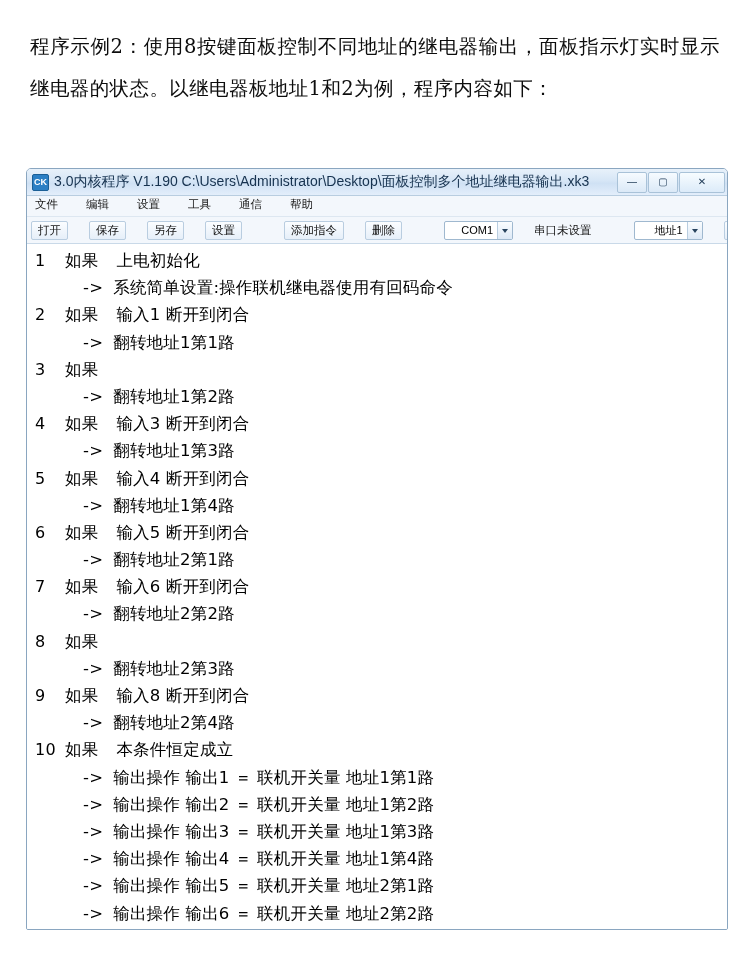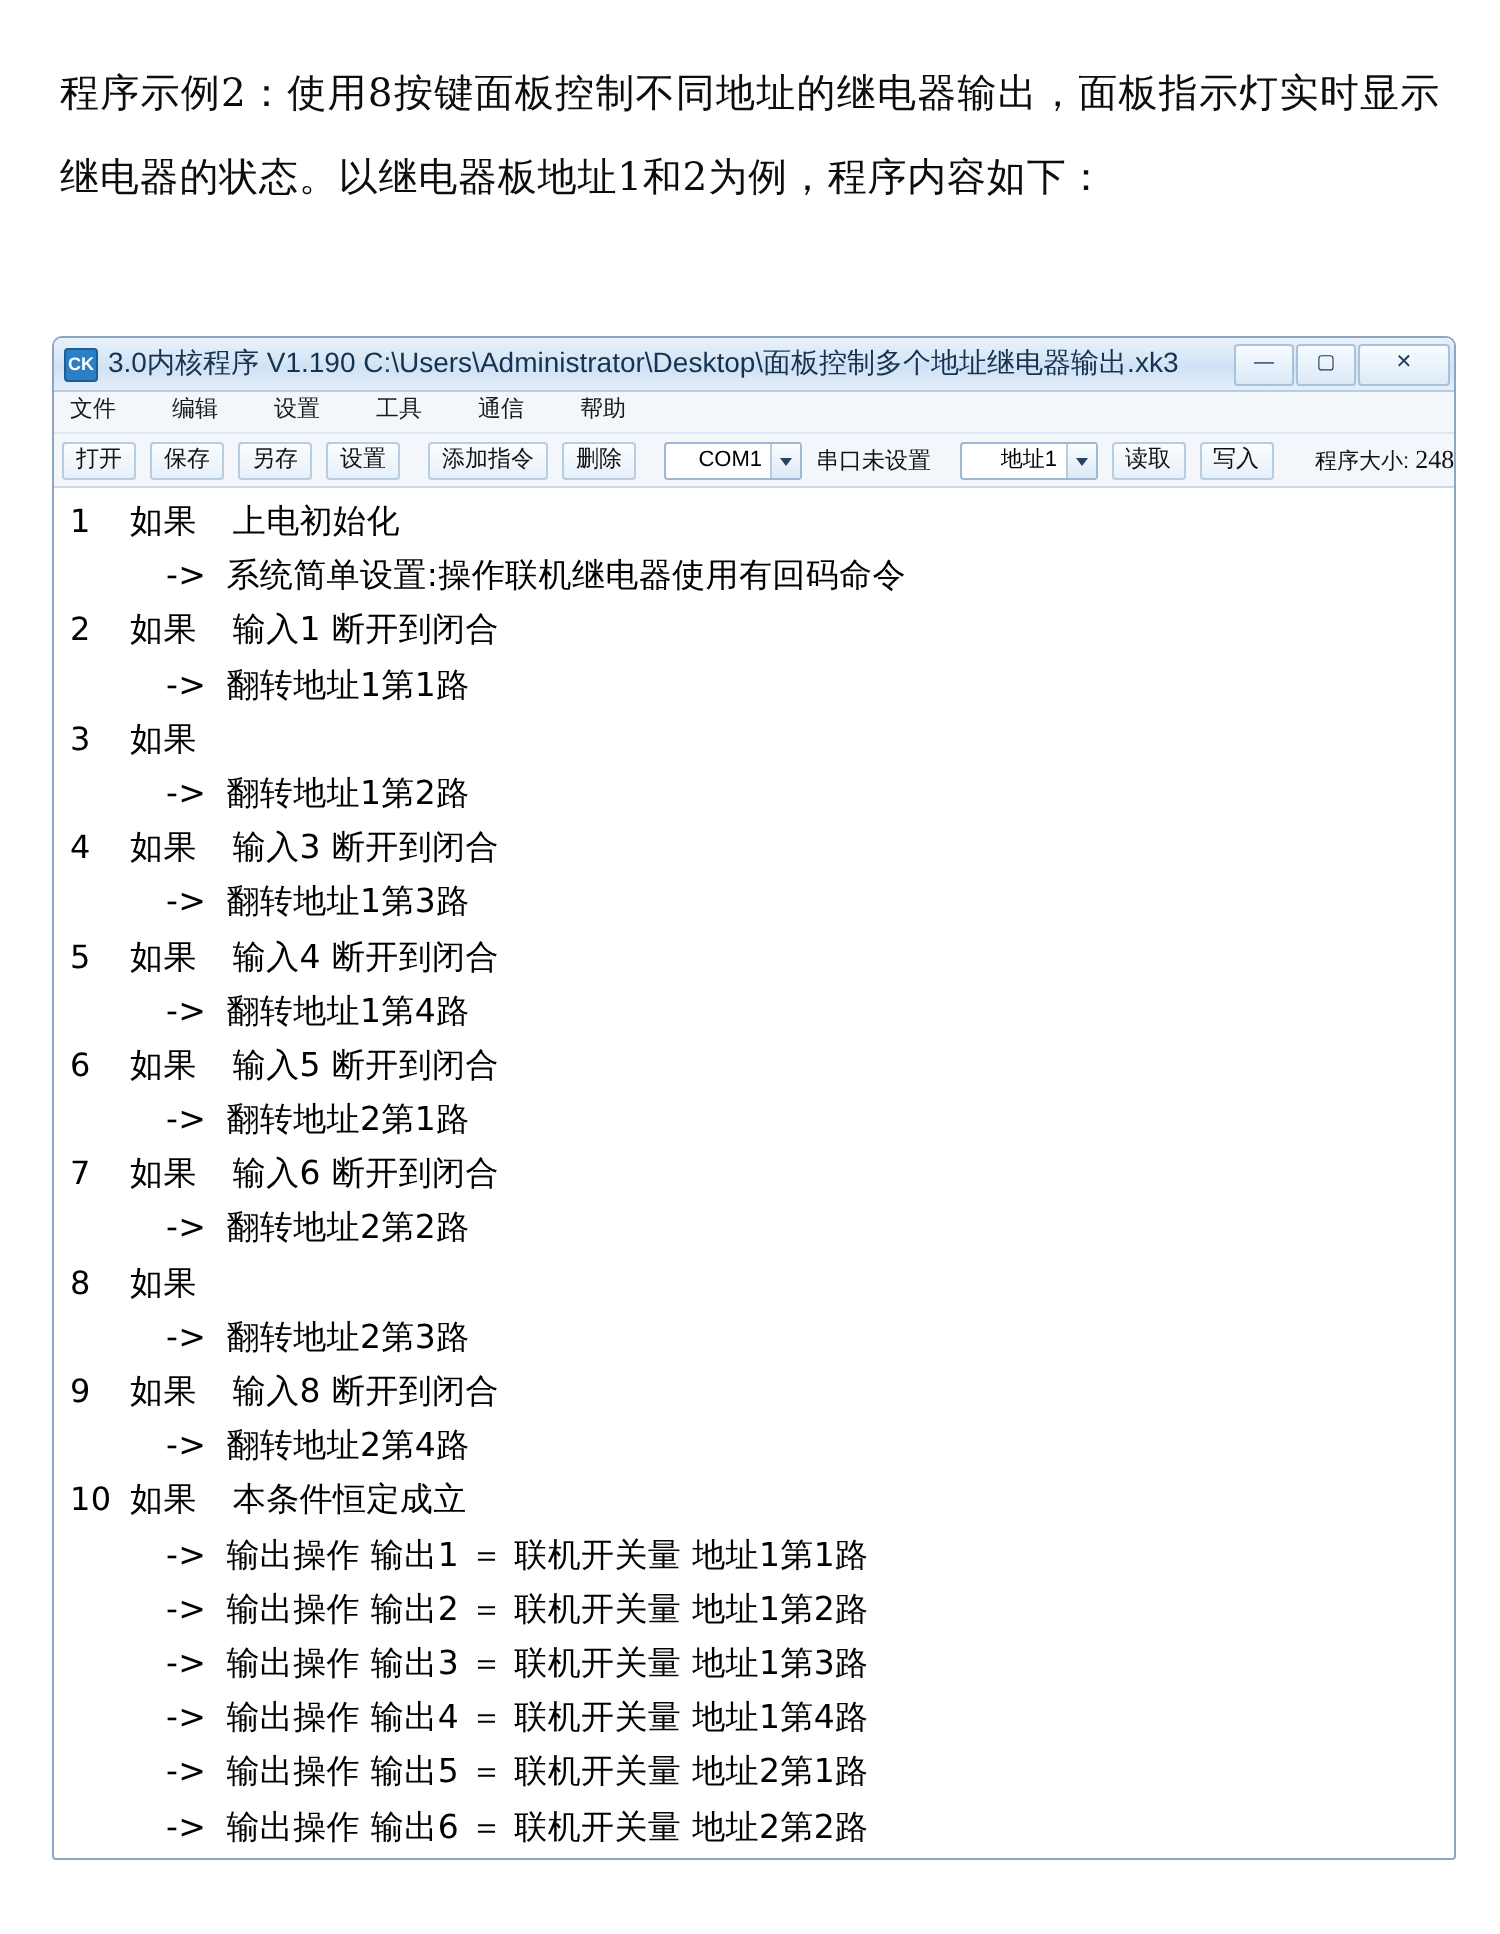--- a/index.html
+++ b/index.html
@@ -116,21 +116,21 @@
   }
 
   
   .toolbar {
     height: 26px;
     background: #f3f7fc;
     border-bottom: 1px solid #c9d9e8;
     display: flex;
     align-items: center;
     padding: 0 4px;
-    gap: 7px;
+    gap: 21px;
   }
   .tb-btn {
     font-size: 11.5px;
     color: #111;
     border: 1px solid #b9cde0;
     background: linear-gradient(to bottom, #fbfdff, #e6eff9);
     border-radius: 2px;
     padding: 2px 6px;
     line-height: 13px;
     white-space: nowrap;

